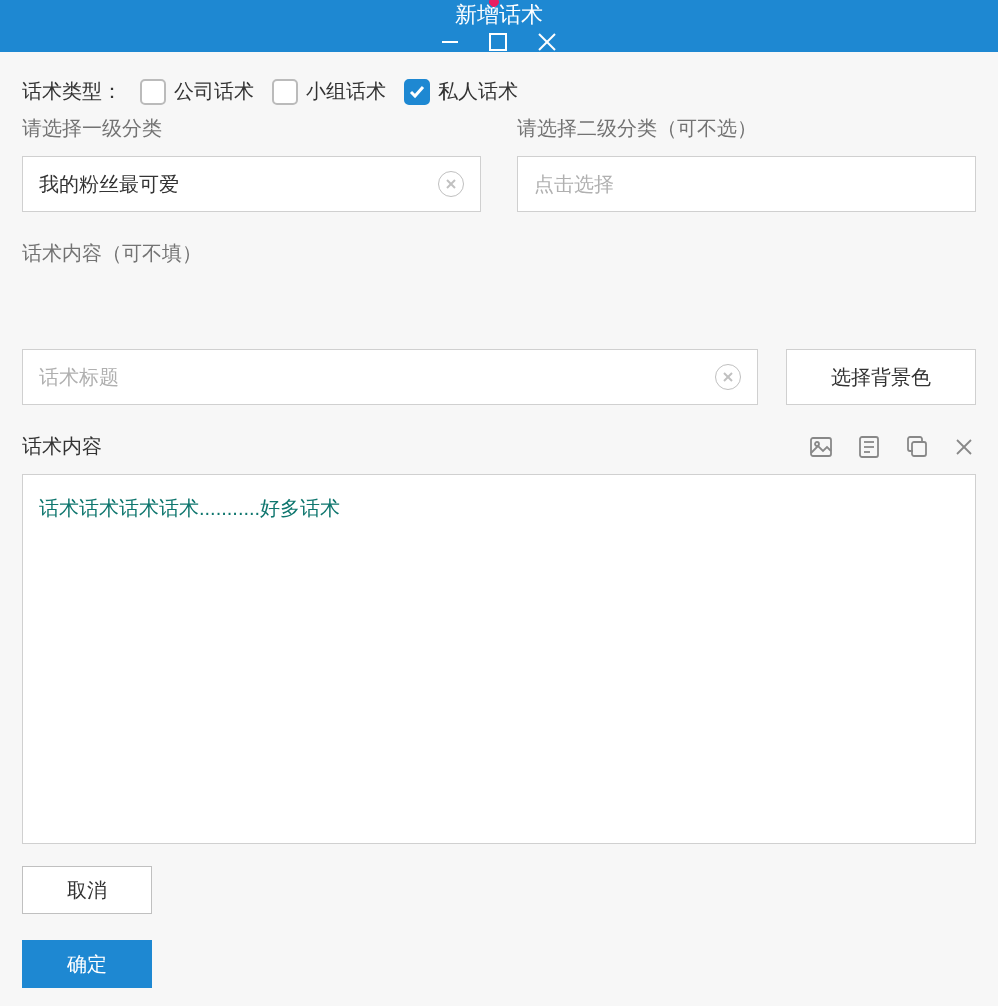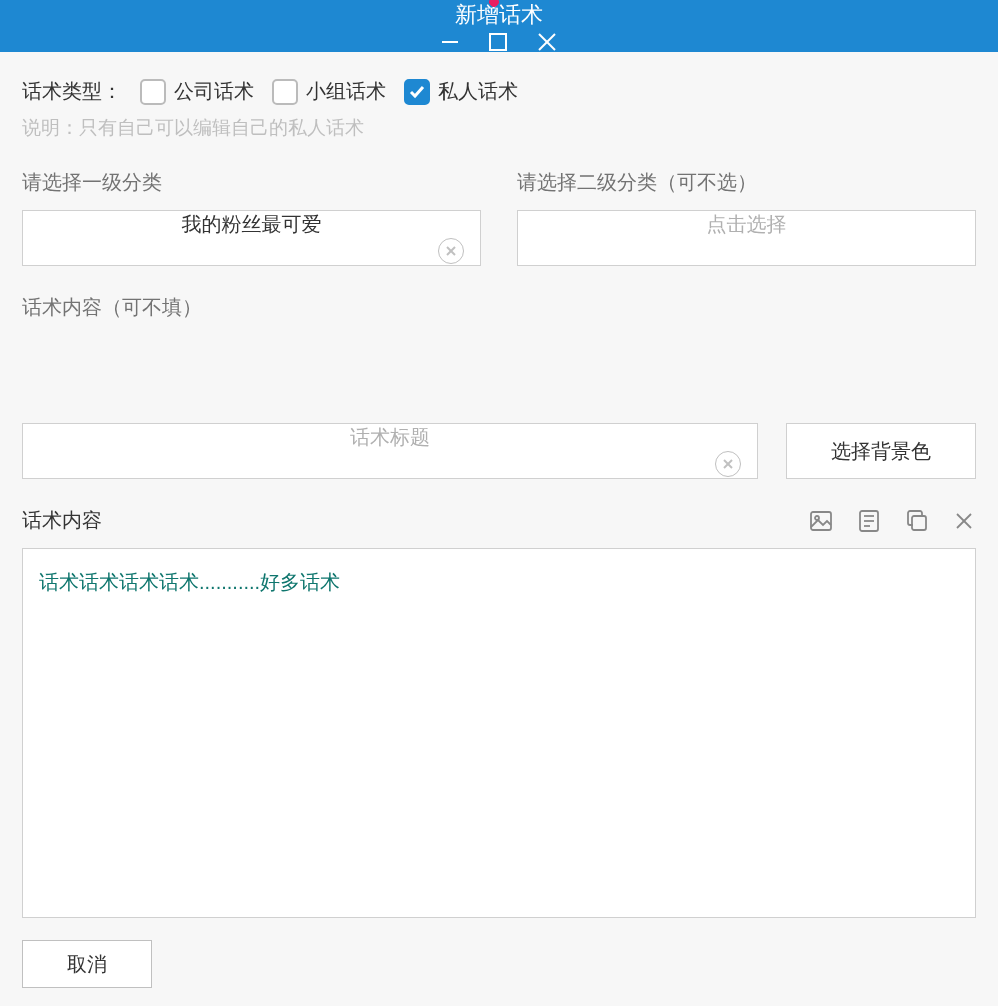--- a/index.html
+++ b/index.html
@@ -129,21 +129,20 @@
     .input-box {
       background: #fff;
       border: 1px solid #d0d0d0;
       height: 56px;
       display: flex;
       align-items: center;
       padding: 0 16px;
       font-size: 20px;
       color: #333;
       position: relative;
-      flex-direction: column;
     }
     .input-box .placeholder {
       color: #b0b0b0;
     }
     .clear-icon {
       margin-left: auto;
       width: 26px;
       height: 26px;
       border: 1.5px solid #c0c0c0;
       border-radius: 50%;
@@ -283,21 +282,20 @@
     <div class="checkbox-wrap">
       <div class="checkbox checked">
         <svg width="18" height="18" viewBox="0 0 18 18">
             <polyline points="3,9 7,13 15,4"></polyline>
           </svg>
       </div>
       <span>私人话术</span>
     </div>
   </div>
 
-  <div class="note">说明：只有自己可以编辑自己的私人话术</div>
 
   <div class="two-col">
     <div class="field">
       <div class="field-label">请选择一级分类</div>
       <div class="input-box">
         <span>我的粉丝最可爱</span>
         <span class="clear-icon">
           <svg width="12" height="12" viewBox="0 0 12 12">
               <line x1="2" y1="2" x2="10" y2="10"></line>
               <line x1="10" y1="2" x2="2" y2="10"></line>
@@ -361,15 +359,16 @@
       </span>
     </div>
   </div>
 
   <div class="content-box">
     <span>话术话术话术话术...........好多话术</span>
   </div>
 
   <div class="footer">
     <div class="btn btn-cancel">取消</div>
+    <div class="btn btn-confirm">确定</div>
   </div>
 
 </div>
 
 </body></html>

